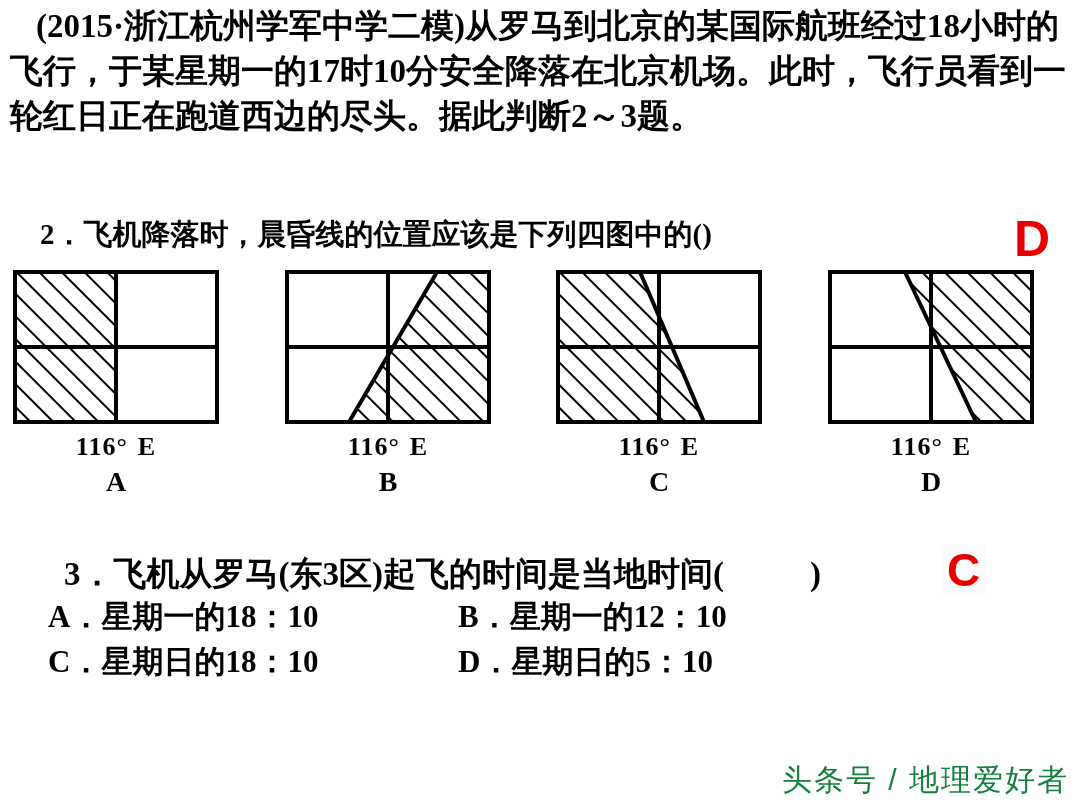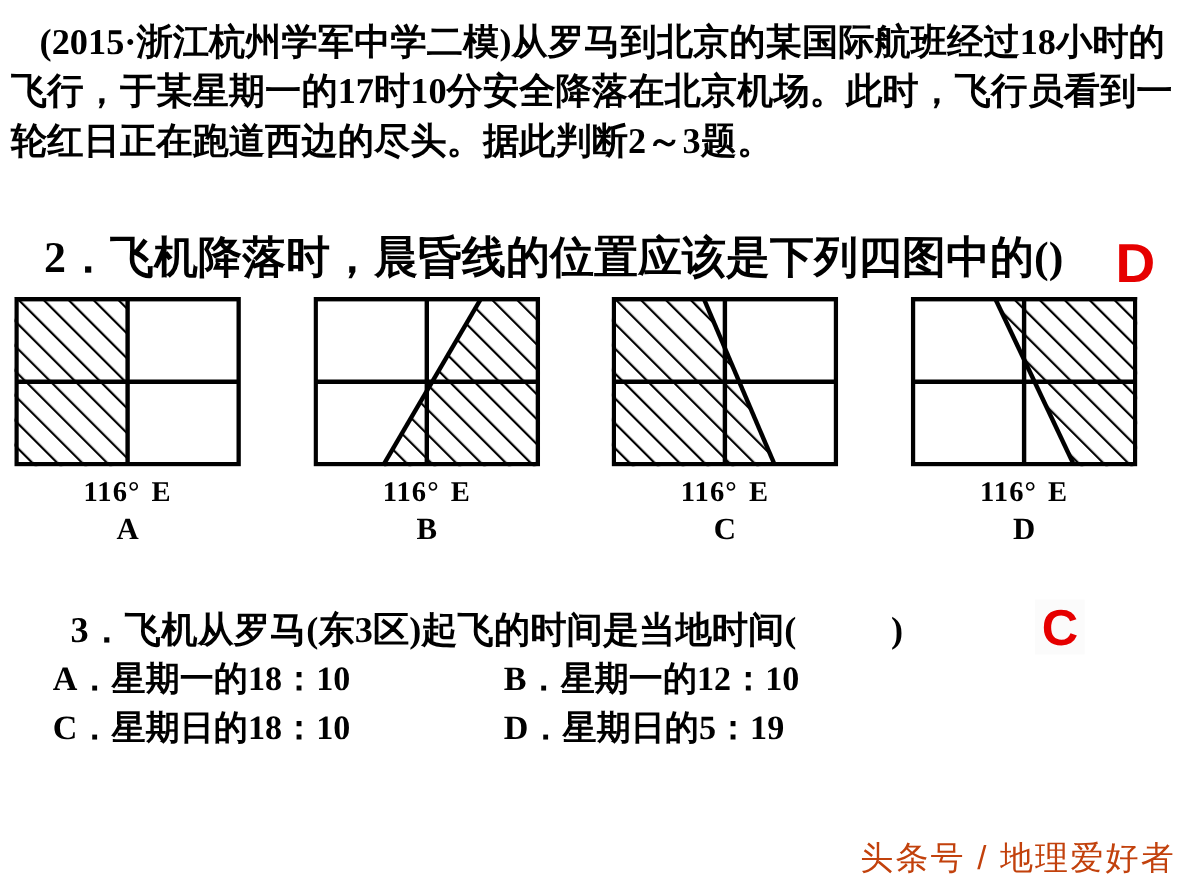--- a/index.html
+++ b/index.html
@@ -12,35 +12,35 @@
     height: 810px;
     position: relative;
     overflow: hidden;
     font-family: "Liberation Serif", "DejaVu Serif", serif;
     color: #000000;
   }
 
   .stem {
     position: absolute;
     left: 10px;
-    top: 17px;
+    top: 4px;
     width: 1060px;
     font-size: 33px;
     font-weight: bold;
     line-height: 45px;
     letter-spacing: 0px;
   }
   .stem .indent { display: inline-block; width: 26px; }
 
   .q2line {
     position: absolute;
     left: 10px;
     top: 212px;
     width: 1060px;
-    font-size: 40px;
+    font-size: 29px;
     font-weight: bold;
     line-height: 44px;
     white-space: nowrap;
   }
   .q2line .indent { display: inline-block; width: 30px; }
 
   .ansmark {
     position: absolute;
     color: #e60000;
     font-weight: bold;
@@ -134,21 +134,21 @@
   #opt-row-1 { top: 596px; }
   #opt-row-2 { top: 641px; }
   .opt { display: inline-block; }
   .opt.first { width: 410px; }
 
   .watermark {
     position: absolute;
     left: 782px;
     top: 760px;
     font-size: 30px;
-    color: #c2410c;
+    color: #15803d;
     font-family: "Liberation Sans", sans-serif;
     letter-spacing: 2px;
     white-space: nowrap;
   }
 </style>
 </head>
 <body>
 
 <div class="stem"><span class="indent"></span><span>(2015·浙江杭州学军中学二模)从罗马到北京的某国际航班经过18小时的飞行，于某星期一的17时10分安全降落在北京机场。此时，飞行员看到一轮红日正在跑道西边的尽头。据此判断2～3题。</span></div>
 
@@ -259,16 +259,16 @@
 </div>
 
 <div class="q3line"><span class="indent"></span><span>3．</span><span>飞机从罗马(东3区)起飞的时间是当地时间(</span><span style="display:inline-block;width:86px"></span><span>)</span></div>
 <div class="ansmark" id="ans-c">C</div>
 
 <div class="optrow" id="opt-row-1">
   <span class="opt first"><span>A．</span><span>星期一的18：10</span></span><span class="opt"><span>B．</span><span>星期一的12：10</span></span>
 </div>
 
 <div class="optrow" id="opt-row-2">
-  <span class="opt first"><span>C．</span><span>星期日的18：10</span></span><span class="opt"><span>D．</span><span>星期日的5：19</span></span>
+  <span class="opt first"><span>C．</span><span>星期日的18：10</span></span><span class="opt"><span>D．</span><span>星期日的5：10</span></span>
 </div>
 
 <div class="watermark">头条号 / 地理爱好者</div>
 
 </body></html>

